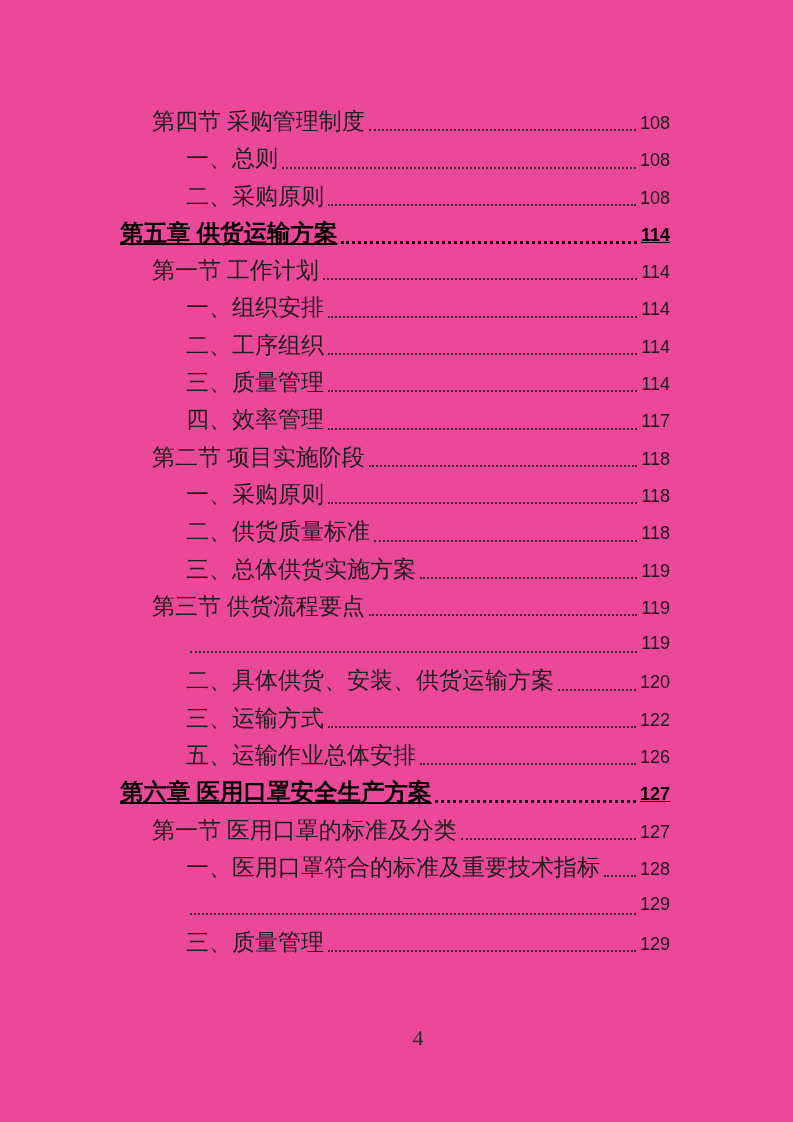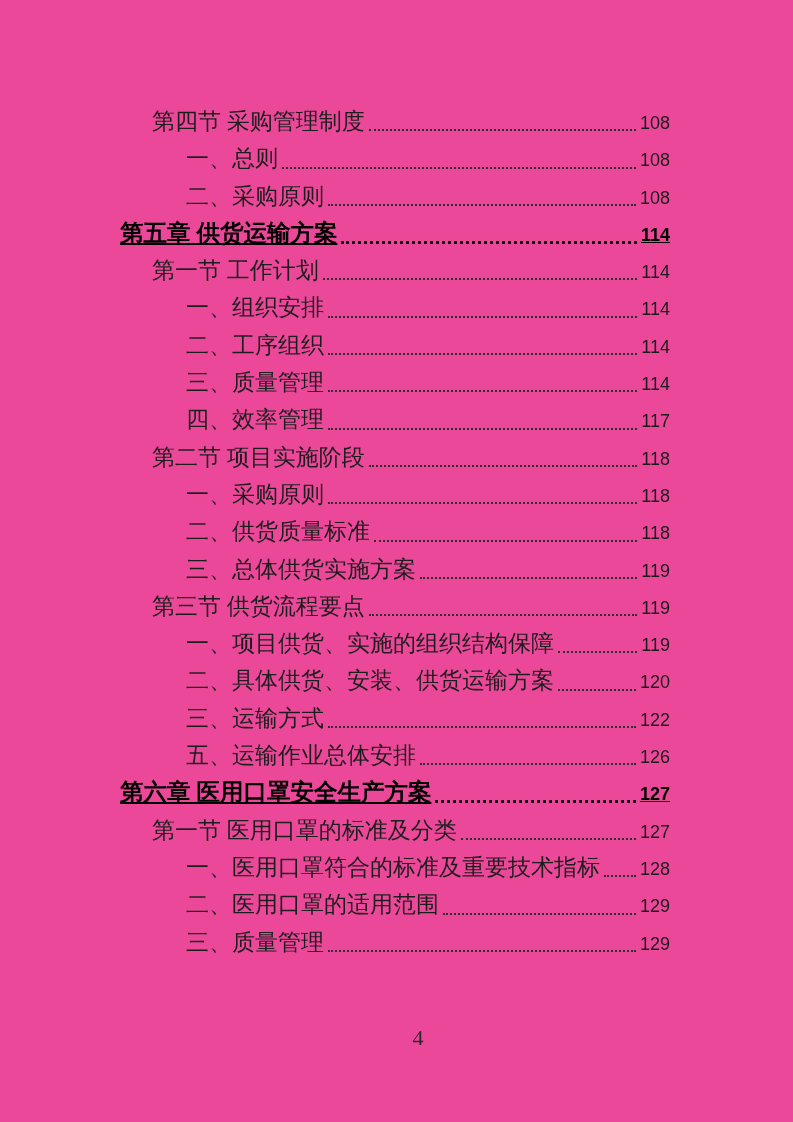--- a/index.html
+++ b/index.html
@@ -146,21 +146,20 @@
       <span class="toc-label">三、总体供货实施方案</span>
       <span class="toc-dots"></span>
       <span class="toc-page">119</span>
     </div>
       <div class="toc-row lvl-section">
       <span class="toc-label">第三节 供货流程要点</span>
       <span class="toc-dots"></span>
       <span class="toc-page">119</span>
     </div>
       <div class="toc-row lvl-sub">
-      <span class="toc-label">一、项目供货、实施的组织结构保障</span>
       <span class="toc-dots"></span>
       <span class="toc-page">119</span>
     </div>
       <div class="toc-row lvl-sub">
       <span class="toc-label">二、具体供货、安装、供货运输方案</span>
       <span class="toc-dots"></span>
       <span class="toc-page">120</span>
     </div>
       <div class="toc-row lvl-sub">
       <span class="toc-label">三、运输方式</span>
@@ -181,21 +180,20 @@
       <span class="toc-label">第一节 医用口罩的标准及分类</span>
       <span class="toc-dots"></span>
       <span class="toc-page">127</span>
     </div>
       <div class="toc-row lvl-sub">
       <span class="toc-label">一、医用口罩符合的标准及重要技术指标</span>
       <span class="toc-dots"></span>
       <span class="toc-page">128</span>
     </div>
       <div class="toc-row lvl-sub">
-      <span class="toc-label">二、医用口罩的适用范围</span>
       <span class="toc-dots"></span>
       <span class="toc-page">129</span>
     </div>
       <div class="toc-row lvl-sub">
       <span class="toc-label">三、质量管理</span>
       <span class="toc-dots"></span>
       <span class="toc-page">129</span>
     </div>
     </div>
 

